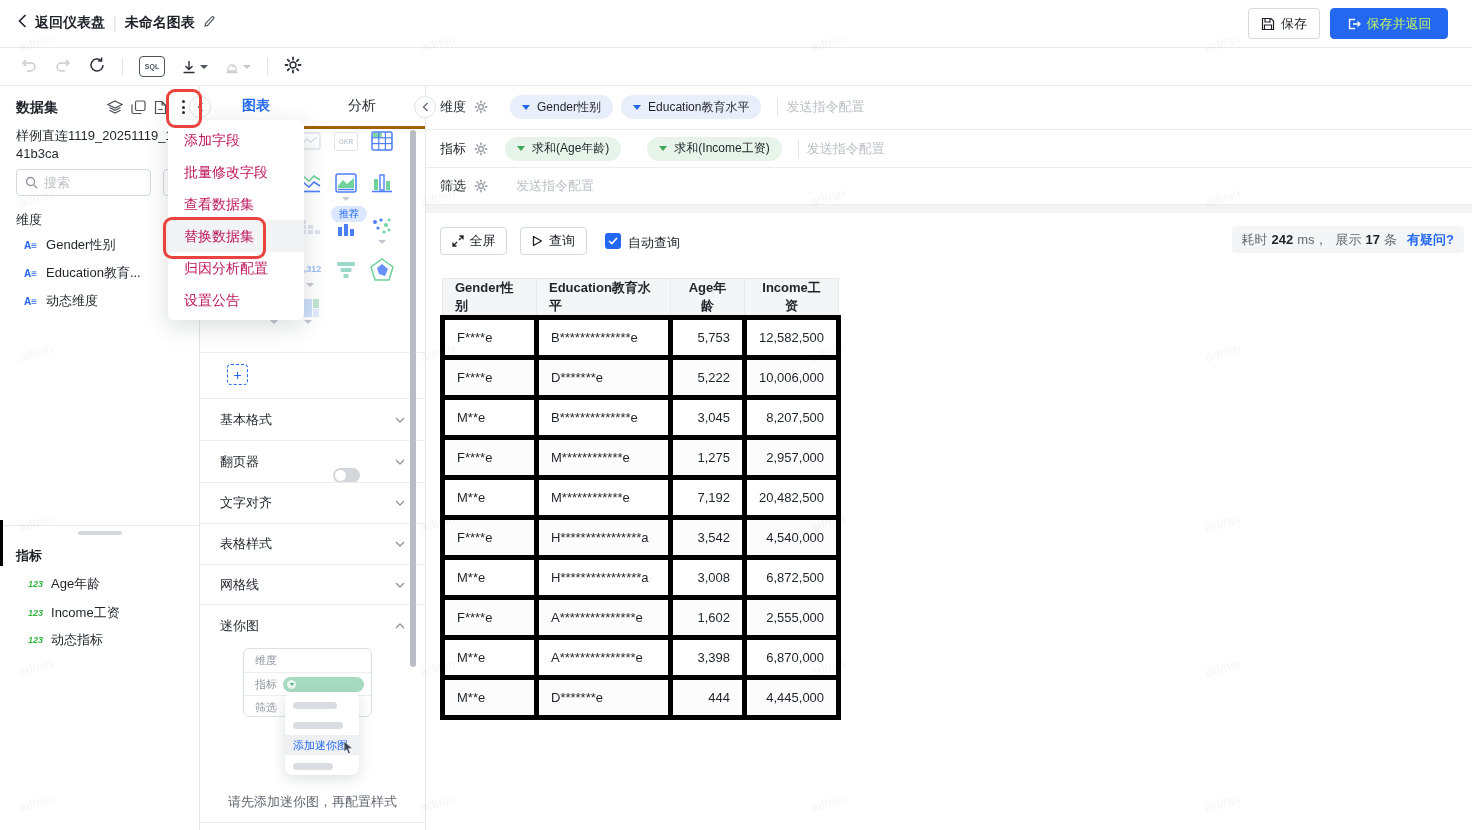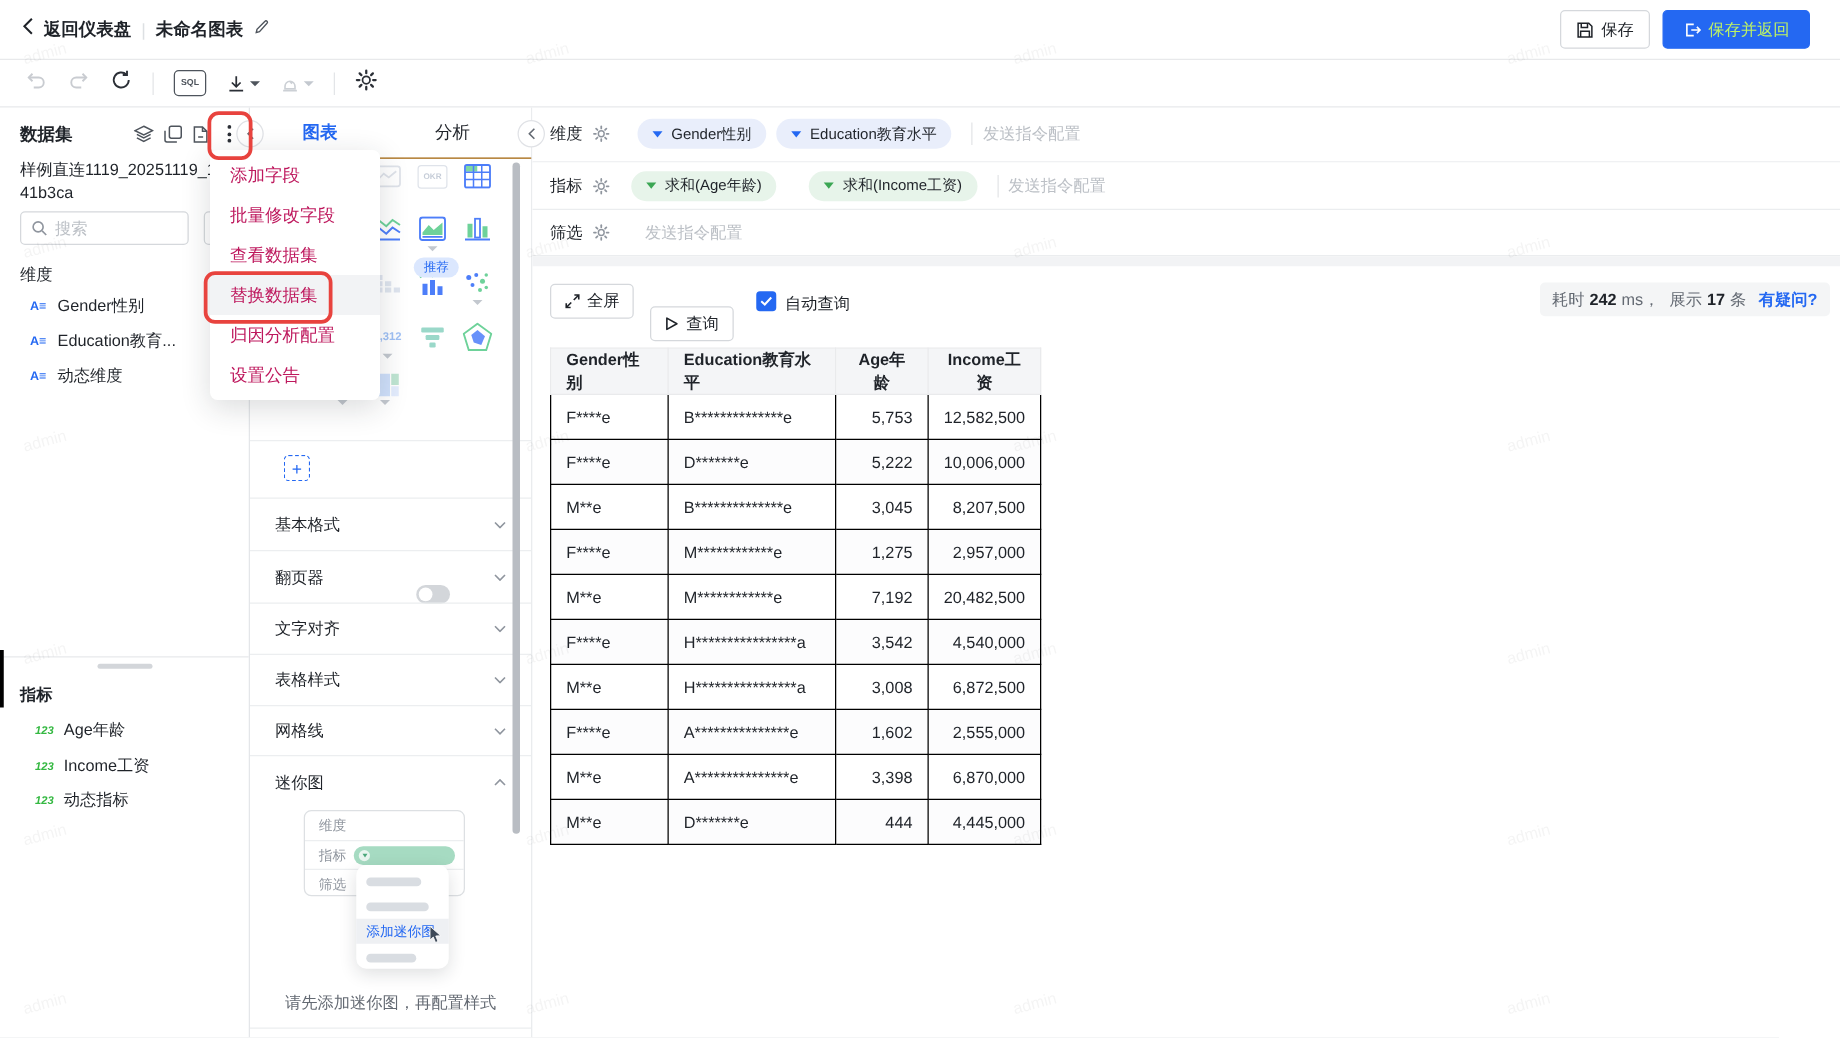--- a/index.html
+++ b/index.html
@@ -32,21 +32,21 @@
   
   .cfg-row{position:absolute;left:426px;width:1046px;border-bottom:1px solid #ebedef;display:flex;align-items:center;box-sizing:border-box;padding-left:14px;gap:8px;background:#fff;}
   .pill{display:inline-flex;align-items:center;gap:7px;height:24px;border-radius:12px;padding:0 12px;font-size:12px;color:#1f2329;cursor:pointer;}
   .pill-dim{background:#e9eefb;}
   .pill-met{background:#e7f4ea;}
   .tri{width:0;height:0;border-left:4px solid transparent;border-right:4px solid transparent;border-top:5px solid #2468f2;}
   .tri-green{border-top-color:#3ba654;}
   
   .dtable{position:absolute;left:440px;top:278px;border-collapse:collapse;font-size:13px;background:#fff;}
   .dtable th{background:#f4f5f7;font-weight:bold;height:32px;border:1px solid #e9eaec;padding:0 12px;color:#1f2329;}
-  .dtable td{height:35px;border:1px solid #000000;padding:0 12px;color:#1f2329;}
+  .dtable td{height:35px;border:5px solid #000000;padding:0 12px;color:#1f2329;}
   .dtable tr:nth-child(even) td{background:#fcfcfd;}
   .ta-l{text-align:left;} .ta-r{text-align:right;} .ta-c{text-align:center;}
   
   .menu{position:absolute;left:168px;top:120px;width:136px;background:#fff;border-radius:6px;box-shadow:0 6px 24px rgba(31,35,41,.16);padding:4px 0;margin:0;z-index:30;list-style:none;}
   .menu li{height:32px;line-height:32px;padding-left:16px;font-size:14px;color:#be185d;cursor:pointer;}
   .menu li.hl{background:#f2f3f5;}
   .red-box{position:absolute;border:3px solid #e8433e;border-radius:9px;z-index:40;pointer-events:none;}
   
   .circle-btn{position:absolute;width:22px;height:22px;border-radius:50%;background:#fff;border:1px solid #e0e2e6;display:flex;align-items:center;justify-content:center;z-index:6;cursor:pointer;box-sizing:border-box;}
   .toggle{position:absolute;width:27px;height:15px;border-radius:8px;background:#d3d6da;cursor:pointer;}
@@ -214,21 +214,21 @@
     </div>
     <div class="abs" style="left:28px;top:546px;display:flex;align-items:center;gap:8px;">
       <span class="field-icon-num">123</span>
       <span class="field-label">动态指标</span>
     </div>
   </div>
 
   <div class="abs" style="left:0;top:520px;width:3px;height:46px;background:#000;z-index:9;"></div>
 
   <div class="mid-panel">
-    <div class="abs" style="left:0;top:0;width:225px;height:41px;border-bottom:1px solid #a16207;display:flex;">
+    <div class="abs" style="left:0;top:0;width:225px;height:41px;border-bottom:3px solid #a16207;display:flex;">
       <div style="width:112px;display:flex;align-items:center;justify-content:center;" class="tab active">图表</div>
       <div style="width:100px;display:flex;align-items:center;justify-content:center;color:#1f2329;" class="tab">分析</div>
     </div>
     <div class="abs" style="left:32px;top:38px;width:52px;height:3px;border-radius:2px;background:#2468f2;"></div>
 
     <div class="chart-cell" style="left:98px;top:44px;">
       <svg width="22" height="22" viewBox="0 0 22 22">
           <rect x="1" y="3" width="20" height="16" rx="2" fill="none" stroke="#dfe3ea" stroke-width="1.4"></rect>
           <polyline points="4,13 8,9 12,12 18,7" fill="none" stroke="#dfe3ea" stroke-width="1.4"></polyline>
         </svg>
@@ -516,21 +516,21 @@
     </div>
 
     <div class="abs" style="left:0;top:120px;width:1046px;height:8px;background:#f2f3f5;"></div>
 
     <button class="btn" style="position:absolute;left:14px;top:142px;width:67px;height:28px;">
       <svg width="12" height="12" viewBox="0 0 12 12">
           <path d="M7.5 1 H11 V4.5 M11 1 L7 5 M4.5 11 H1 V7.5 M1 11 L5 7" fill="none" stroke="#1f2329" stroke-width="1.3"></path>
         </svg>
       <span>全屏</span>
     </button>
-    <button class="btn" style="position:absolute;left:94px;top:142px;width:67px;height:28px;margin-top:18px;">
+    <button class="btn" style="position:absolute;left:94px;top:142px;width:67px;height:28px;">
       <svg width="11" height="12" viewBox="0 0 11 12">
           <path d="M1.5 1.5 L9.5 6 L1.5 10.5 Z" fill="none" stroke="#1f2329" stroke-width="1.3" stroke-linejoin="round"></path>
         </svg>
       <span>查询</span>
     </button>
     <span class="abs" style="left:179px;top:148px;width:16px;height:16px;border-radius:3px;background:#2468f2;display:flex;align-items:center;justify-content:center;cursor:pointer;">
       <svg width="10" height="8" viewBox="0 0 10 8">
           <polyline points="1,4 3.8,6.6 9,1" fill="none" stroke="#fff" stroke-width="1.6"></polyline>
         </svg>
     </span>

